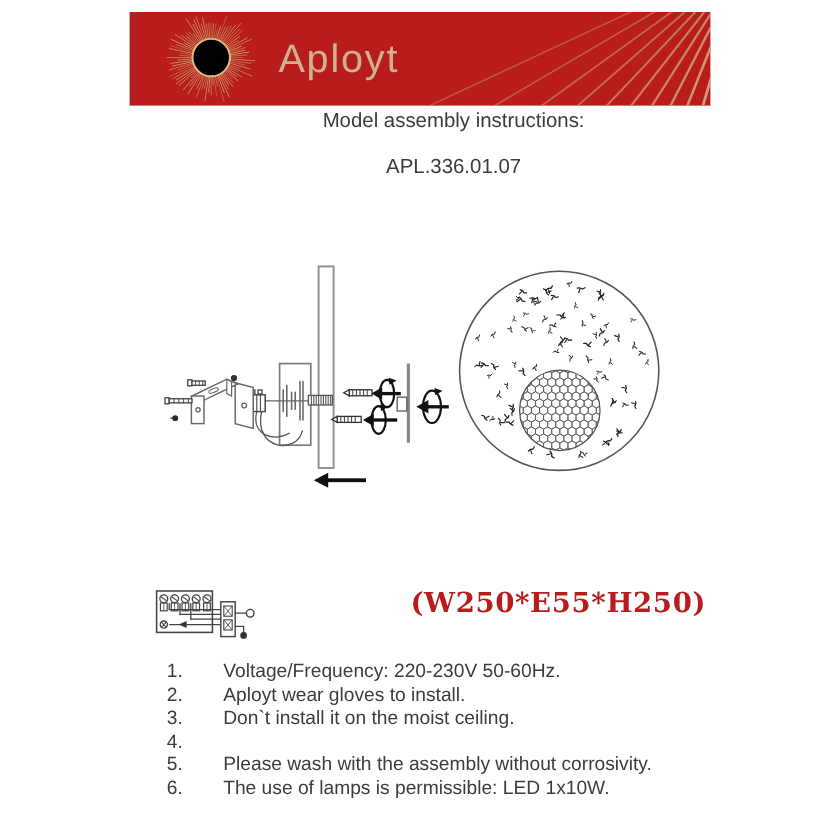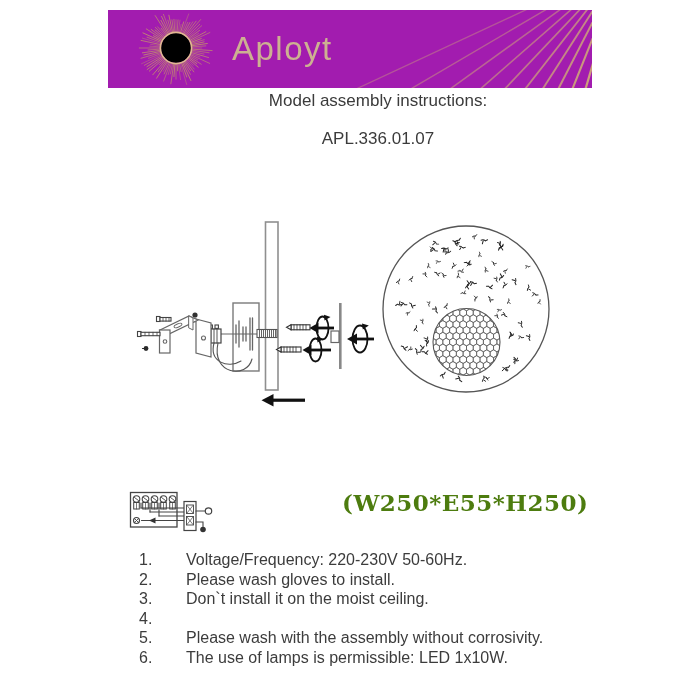--- a/index.html
+++ b/index.html
@@ -3,38 +3,38 @@
 <meta charset="utf-8">
 <style>
   html,body{margin:0;padding:0;}
   body{
     width:700px;height:700px;background:#ffffff;position:relative;
     font-family:"Liberation Sans", sans-serif;
     -webkit-font-smoothing:antialiased;
   }
   .banner{
     position:absolute;left:108px;top:10px;width:484px;height:78px;
-    background:#a21caf;overflow:hidden;
+    background:#b91c1c;overflow:hidden;
   }
   .logo-svg{position:absolute;left:6px;top:0;width:112px;height:78px;}
   .brand{
     position:absolute;left:124px;top:20px;
     font-size:33px;color:#cdb191;letter-spacing:1.5px;font-weight:400;
   }
   .fan-svg{position:absolute;right:0;top:0;width:270px;height:78px;}
   .title{position:absolute;top:91px;left:0;width:700px;text-align:center;color:#3b3b3b;padding-left:28px;}
   .title .t1,.title .t2{font-size:17px;font-weight:500;}
   .title .t2{margin-top:18px;}
   .assembly-svg{position:absolute;left:120px;top:212px;width:260px;height:200px;}
   .lamp-svg{position:absolute;left:378px;top:220px;width:176px;height:178px;}
   .terminal-svg{position:absolute;left:124px;top:486px;width:95px;height:52px;}
   .dim{
     position:absolute;left:342px;top:489px;
     font-family:"DejaVu Serif", serif;font-weight:700;font-size:23px;
-    color:#4d7c0f;letter-spacing:0.5px;
+    color:#b91c1c;letter-spacing:0.5px;
   }
   .list{position:absolute;left:139px;top:550px;color:#3c3c3c;font-size:16px;}
   .row{display:flex;line-height:19.6px;}
   .row .n{width:22px;}
   .row .t{margin-left:25px;white-space:nowrap;}
 </style>
 </head>
 <body>
 
 <div class="banner">
@@ -473,21 +473,21 @@
 
 <div class="dim">(W250*E55*H250)</div>
 
 <div class="list">
   <div class="row">
     <span class="n">1.</span>
     <span class="t">Voltage/Frequency: 220-230V 50-60Hz.</span>
   </div>
   <div class="row">
     <span class="n">2.</span>
-    <span class="t">Please wash gloves to install.</span>
+    <span class="t">Aployt wear gloves to install.</span>
   </div>
   <div class="row">
     <span class="n">3.</span>
     <span class="t">Don`t install it on the moist ceiling.</span>
   </div>
   <div class="row">
     <span class="n">4.</span>
   </div>
   <div class="row">
     <span class="n">5.</span>

